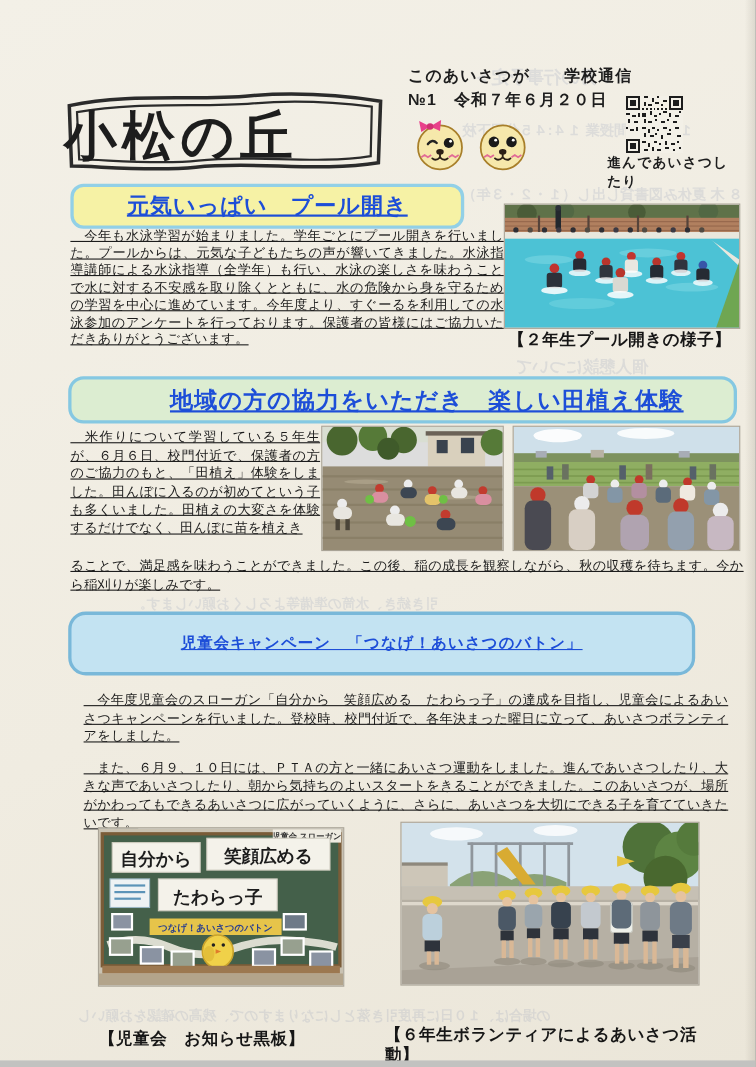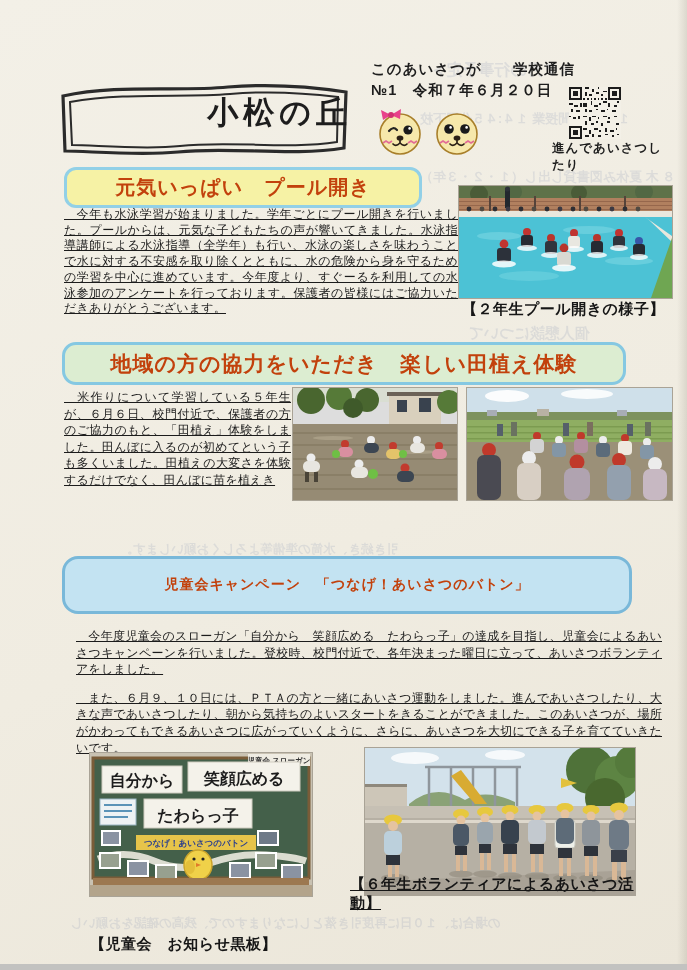--- a/index.html
+++ b/index.html
@@ -15,31 +15,31 @@
   .bleed-item{position:absolute;transform:scaleX(-1);color:#7585ab;opacity:.16;font-weight:bold;white-space:nowrap;pointer-events:none;}
   .bl0{left:430px;top:60px;font-size:16px;}
   .bl1{left:420px;top:110px;font-size:13px;}
   .bl2{left:420px;top:168px;font-size:13px;}
   .bl3{left:468px;top:324px;font-size:15px;}
   .bl4{left:120px;top:541px;font-size:12.5px;}
   .bl5{left:70px;top:915px;font-size:12.5px;}
 
   
   .title-frame{position:absolute;left:58px;top:80px;width:294px;height:82px;}
-  .title-text{position:absolute;left:58px;top:92px;width:294px;text-align:right;font-size:31px;font-weight:900;letter-spacing:5px;color:#1d1d1d;}
+  .title-text{position:absolute;left:58px;top:92px;width:294px;text-align:left;font-size:48px;font-weight:900;letter-spacing:5px;color:#1d1d1d;}
   .school-line{position:absolute;left:371px;top:60px;font-size:14.5px;font-weight:bold;letter-spacing:1px;}
   .issue-line{position:absolute;left:371px;top:81px;font-size:14.5px;font-weight:bold;letter-spacing:1px;}
   .mascot{position:absolute;}
   .qr{position:absolute;left:569px;top:87px;}
   .qr-caption{position:absolute;left:552px;top:140px;width:120px;font-size:12.5px;font-weight:bold;letter-spacing:1px;}
 
   
-  .pill{position:absolute;display:flex;align-items:center;justify-content:center;font-weight:bold;color:#c2410c;}
+  .pill{position:absolute;display:flex;align-items:center;justify-content:center;font-weight:bold;color:#1d4ed8;text-decoration:underline;}
   .pill1{left:64px;top:167px;width:352px;height:35px;background:#f6f2a5;border:3px solid #92d0e7;border-radius:12px;font-size:20px;letter-spacing:1px;}
-  .pill2{left:62px;top:342px;width:558px;height:37px;background:#dcedd1;border:3px solid #85c8e2;border-radius:14px;font-size:21px;letter-spacing:1px;}
+  .pill2{left:62px;top:342px;width:558px;height:37px;background:#dcedd1;border:3px solid #85c8e2;border-radius:14px;font-size:21px;letter-spacing:1px;padding-left:44px;}
   .pill3{left:62px;top:556px;width:564px;height:52px;background:#c3e3f2;border:3px solid #79b8d9;border-radius:16px;font-size:14px;letter-spacing:1px;}
 
   
   .body-text{position:absolute;font-size:12px;line-height:15.7px;text-align:justify;letter-spacing:.2px;color:#1c1c1c;text-decoration:underline;}
   #s1-body{left:64px;top:207px;width:394px;}
   #s2-left{left:64px;top:389px;width:227px;line-height:16.6px;}
   #s2-bottom{left:64px;top:506px;width:612px;line-height:16.6px;}
   #s3-body{left:64px;top:616px;width:610px;line-height:16.6px;}
   #s3-body p{margin:12px;}
 
@@ -47,21 +47,21 @@
   .photo{position:absolute;outline:1px solid #a9a396;background:#ddd;}
   #pool-photo{left:459px;top:186px;}
   #rice-photo-left{left:293px;top:388px;}
   #rice-photo-right{left:467px;top:388px;}
   #blackboard-photo{left:90px;top:753px;}
   #greeting-photo{left:365px;top:748px;}
 
   .caption{position:absolute;font-size:15px;font-weight:bold;letter-spacing:.5px;text-align:left;color:#161616;}
   #pool-caption{left:462px;top:300px;width:212px;}
   #bb-caption{left:90px;top:903px;width:222px;margin-top:32px;}
-  #greet-caption{left:350px;top:875px;width:300px;text-decoration:underline;}
+  #greet-caption{left:350px;top:931px;width:300px;}
 </style>
 </head>
 <body>
 
 <div class="paper">
 
   <div class="bleed-item bl0">＜７月の行事予定＞</div>
   <div class="bleed-item bl1">１ 火 ５時間授業 １４:４５分団下校</div>
   <div class="bleed-item bl2">８ 木 夏休み図書貸し出し（１・２・３年）</div>
   <div class="bleed-item bl3">個人懇談について</div>
@@ -399,20 +399,21 @@
           <circle cx="152" cy="72" r="7" fill="#c0392b"></circle>
           <rect x="140" y="77" width="24" height="35" rx="7" fill="#93a0ae"></rect>
         </g>
       <g>
           <circle cx="188" cy="76" r="7" fill="#ececec"></circle>
           <rect x="176" y="81" width="24" height="31" rx="7" fill="#c7b8c2"></rect>
         </g>
     </g>
   </svg>
 
+  <div class="body-text" id="s2-bottom">ることで、満足感を味わうことができました。この後、稲の成長を観察しながら、秋の収穫を待ちます。今から稲刈りが楽しみです。</div>
 
   <div class="pill pill3">児童会キャンペーン　「つなげ！あいさつのバトン」</div>
   <div class="body-text" id="s3-body">
     <p>　今年度児童会のスローガン「自分から　笑顔広める　たわらっ子」の達成を目指し、児童会によるあいさつキャンペーンを行いました。登校時、校門付近で、各年決まった曜日に立って、あいさつボランティアをしました。</p>
     <p>　また、６月９、１０日には、ＰＴＡの方と一緒にあいさつ運動をしました。進んであいさつしたり、大きな声であいさつしたり、朝から気持ちのよいスタートをきることができました。このあいさつが、場所がかわってもできるあいさつに広がっていくように、さらに、あいさつを大切にできる子を育てていきたいです。</p>
   </div>
 
   <svg class="photo" id="blackboard-photo" width="222" height="143" viewBox="0 0 222 143" preserveAspectRatio="none">
     <rect width="222" height="143" fill="#c9c2b2"></rect>
     <rect x="3" y="5" width="216" height="120" fill="#44604a" stroke="#7a5c38" stroke-width="3"></rect>

